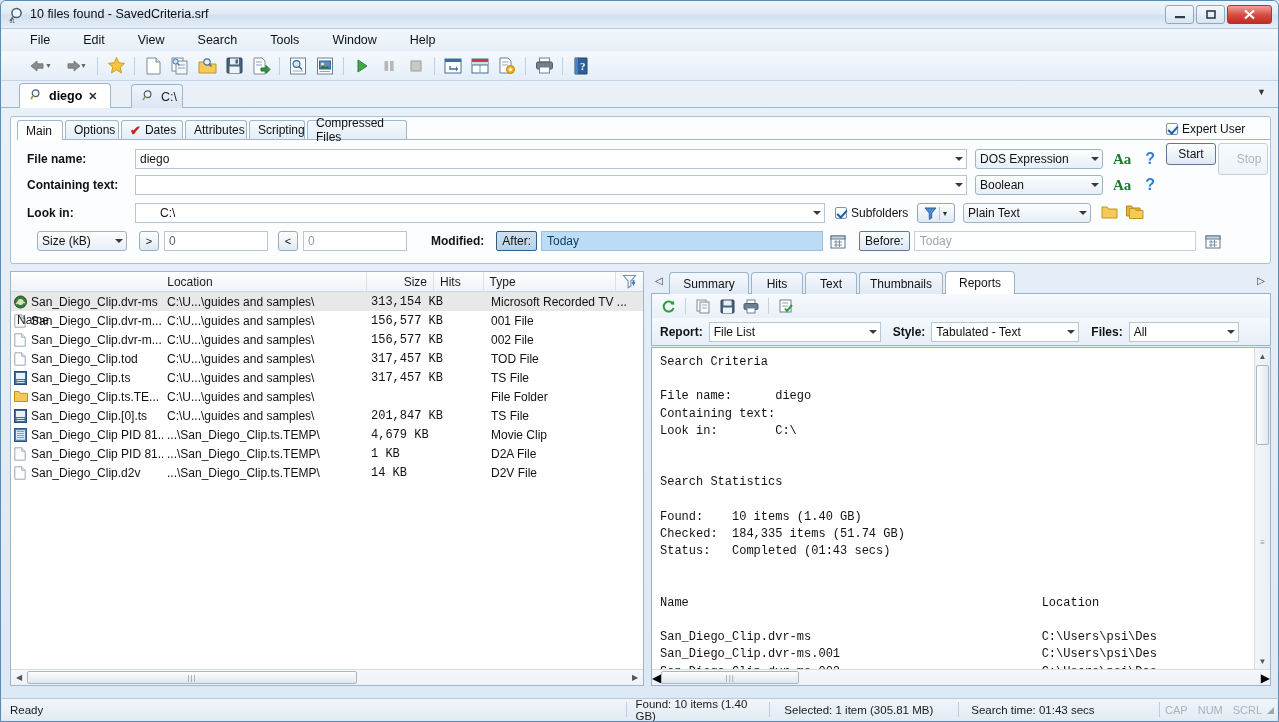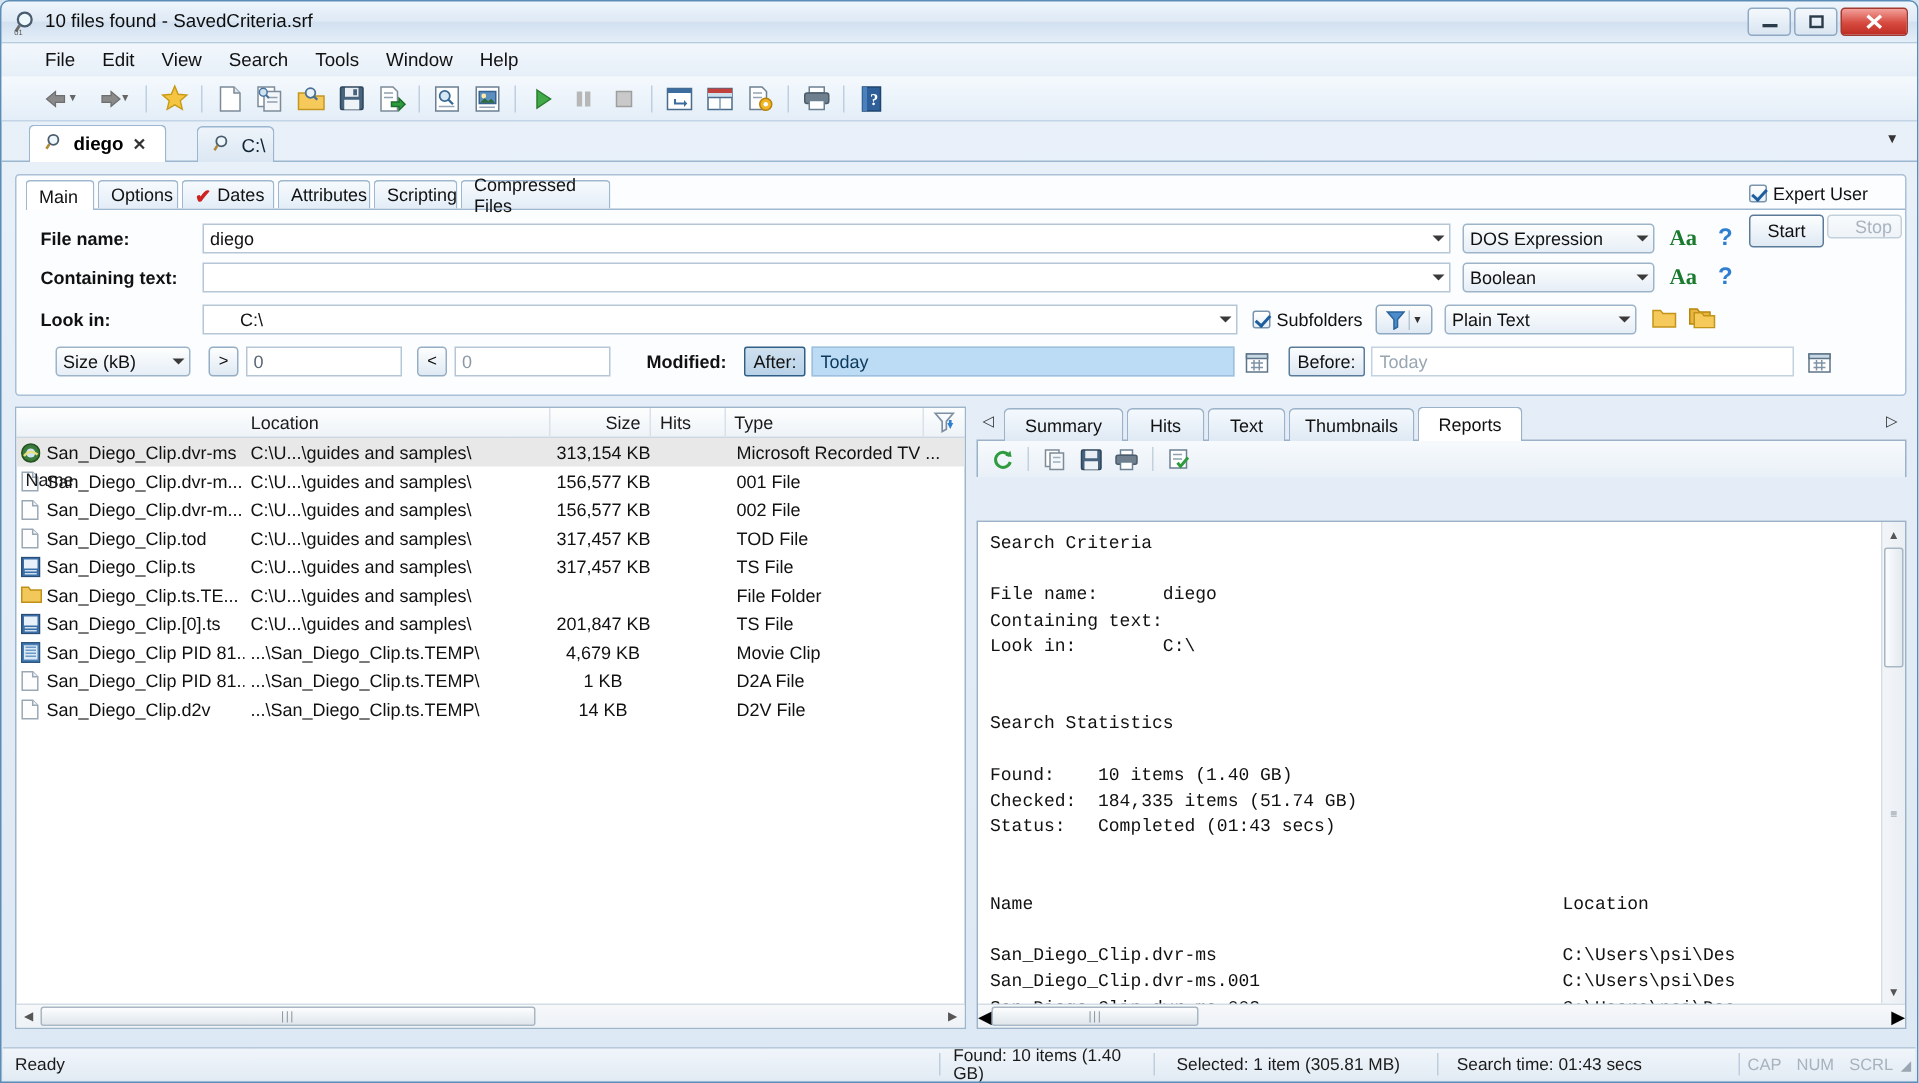--- a/index.html
+++ b/index.html
@@ -40,21 +40,21 @@
   }
   .wbtn.close{
     width:45px;
     background:linear-gradient(#f3a09a,#d64a3f 55%, #bf2d24);
     border-color:#a33a30;
   }
   .gl{ display:block; }
 
   
   .menubar{
-    height:22px; padding-left:20px; display:flex; align-items:center; gap:0px;
+    height:22px; padding-left:20px; display:flex; align-items:center; gap:15px;
     background:linear-gradient(#f2f7fc,#e6eff8);
   }
   .menubar .mi{
     padding:2px 9px; font-size:12.5px; color:#111; cursor:default;
   }
 
   
   .toolbar{
     height:30px; display:flex; align-items:center; padding-left:22px; gap:1px;
     background:linear-gradient(#f4f9fd,#e4eef8);
@@ -155,21 +155,21 @@
   .chkbox.on::after{
     content:"";position:absolute;left:3px;top:0px;width:4px;height:8px;
     border:solid #1d5e9e;border-width:0 2px 2px 0;transform:rotate(42deg);
   }
   .startbtn{
     width:50px;height:22px;border:1px solid #5b7a98;border-radius:3px;
     background:linear-gradient(#fcfeff,#dfe9f3);
     display:flex;align-items:center;justify-content:center;font-size:12px;color:#111;
   }
   .stopbtn{
-    width:50px;height:16px;border:1px solid #c3cfda;border-radius:3px;
+    width:50px;height:32px;border:1px solid #c3cfda;border-radius:3px;
     background:linear-gradient(#f8fbfd,#eef3f8);
     display:flex;align-items:center;justify-content:center;font-size:12px;color:#a9b4bf;padding-left:12px;
   }
   .filterbtn{
     height:20px;width:38px;border:1px solid #8fa8bf;border-radius:3px;
     background:linear-gradient(#fdfefe,#dfe9f3);
     display:flex;align-items:center;justify-content:center;gap:2px;
   }
 
   
@@ -188,21 +188,21 @@
     border-right:1px solid #d9e2eb; padding:0 6px; white-space:nowrap;
   }
   .lvhead .hc.r{ justify-content:flex-end; }
   .lvrow{
     display:flex; height:19px; align-items:center; font-size:12px; color:#111;
     white-space:nowrap;
   }
   .lvrow.sel{ background:#e8e8e8; }
   .c-name{ width:152px; display:flex; align-items:center; gap:4px; padding-left:3px; overflow:hidden; }
   .c-loc { width:208px; padding-left:4px; overflow:hidden; }
-  .c-size{ width:68px; text-align:center; padding-right:6px; }
+  .c-size{ width:68px; text-align:left; padding-right:6px;font-family:Liberation Mono, monospace; }
   .c-hits{ width:50px; }
   .c-type{ width:150px; padding-left:2px; overflow:hidden; }
   .fic{ width:13px;height:14px;flex:none; }
   .hsb{
     position:absolute; left:0; right:0; bottom:0; height:16px;
     background:linear-gradient(#f6f8fa,#eef2f6); border-top:1px solid #d4dde6;
     display:flex; align-items:center;
   }
   .hsb .sbtn{ width:16px;height:15px;display:flex;align-items:center;justify-content:center;font-size:8px;color:#555;}
   .hsb .thumb{
@@ -853,20 +853,37 @@
       <div class="rtbtn">
         <svg width="15" height="15" viewBox="0 0 15 15">
           <rect x="1" y="1" width="11" height="12" fill="#fff" stroke="#6c8093"></rect>
           <line x1="3" y1="4" x2="9" y2="4" stroke="#8ea0b0"></line>
           <line x1="3" y1="7" x2="9" y2="7" stroke="#8ea0b0"></line>
           <path d="M6 9.5 l2 2.5 l5 -6" fill="none" stroke="#2f9b3f" stroke-width="2"></path>
         </svg>
       </div>
     </div>
 
+    <div class="rrow">
+      <span class="flabel">Report:</span>
+      <div class="cbo" style="width:172px;">
+        <span>File List</span>
+        <span class="arrow"></span>
+      </div>
+      <span class="flabel" style="margin-left:6px;">Style:</span>
+      <div class="cbo" style="width:148px;">
+        <span>Tabulated - Text</span>
+        <span class="arrow"></span>
+      </div>
+      <span class="flabel" style="margin-left:6px;">Files:</span>
+      <div class="cbo" style="width:110px;">
+        <span>All</span>
+        <span class="arrow"></span>
+      </div>
+    </div>
 
     <div class="textarea">
       <pre>Search Criteria
 
 File name:      diego
 Containing text:
 Look in:        C:\
 
 
 Search Statistics

